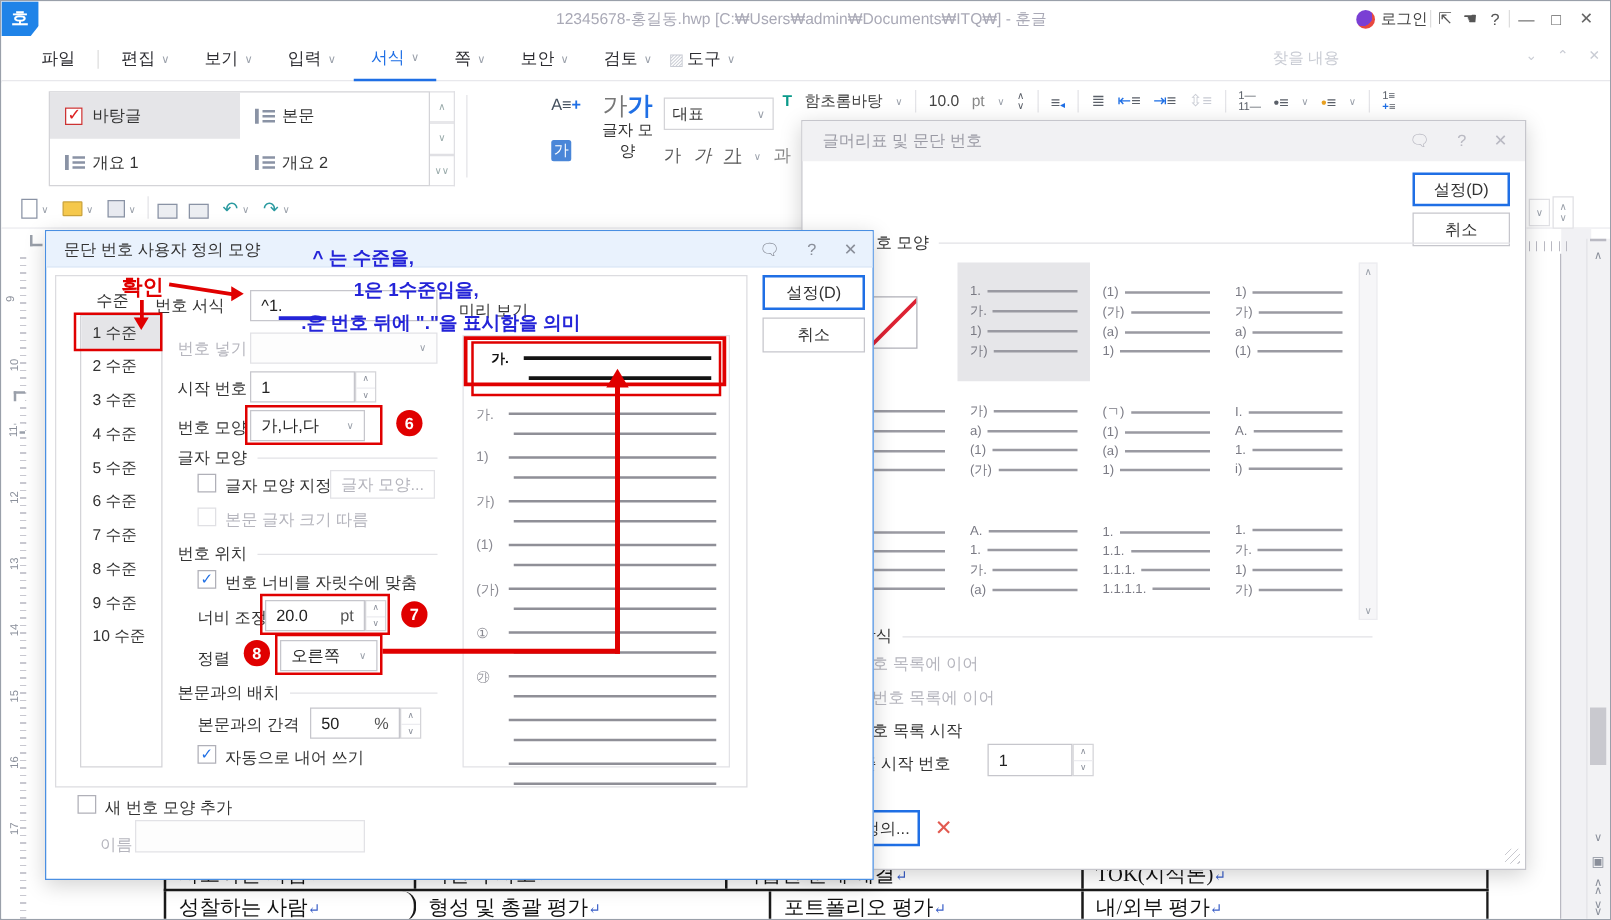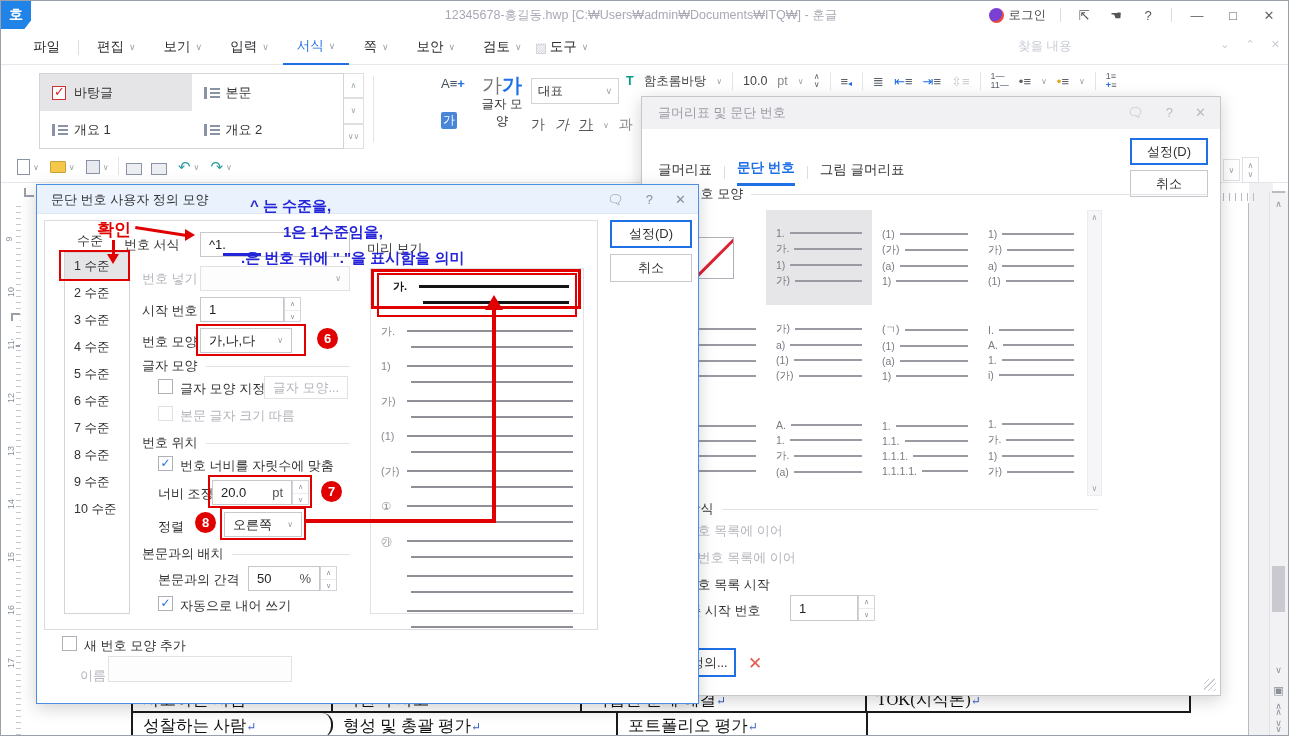--- a/index.html
+++ b/index.html
@@ -9,21 +9,21 @@
          border:1px solid #9aa0aa; overflow:hidden; font-size:13px; color:#333; }
   .abs { position:absolute; }
 
   
   .titlebar { position:absolute; left:0; top:0; width:100%; height:28px; background:#fff; }
   .logo { position:absolute; left:0; top:0; width:30px; height:28px; background:#1f83e8; color:#fff;
           font-weight:bold; font-size:14px; text-align:center; line-height:26px;
           clip-path:polygon(0 0,100% 0,100% 70%,78% 100%,0 100%); }
   .win-title { position:absolute; left:320px; top:6px; width:640px; text-align:center;
                color:#a9a9b6; font-size:12.5px; white-space:nowrap; }
-  .tb-right { position:absolute; right:8px; top:0; height:28px; display:flex; align-items:center; gap:14px; }
+  .tb-right { position:absolute; right:8px; top:0; height:28px; display:flex; align-items:center; gap:2px; }
   .login-dot { display:inline-block; width:15px; height:15px; border-radius:50%;
                background:radial-gradient(circle at 35% 35%, #7a3fd4 0 55%, #e8483f 56% 100%); vertical-align:-3px; margin-right:5px;}
   .login { color:#444; font-size:12.5px; }
   .tb-ico { color:#555; font-size:13px; width:18px; text-align:center; cursor:default; }
   .tb-sep { width:1px; height:14px; background:#ddd; }
   .winbtn { color:#666; font-size:13px; width:22px; text-align:center; }
 
   
   .menubar { position:absolute; left:0; top:28px; width:100%; height:36px; background:#fff;
              border-bottom:1px solid #e8e8ec; }
@@ -383,20 +383,21 @@
       <div class="drow drow1">
         <div class="dcell" style="width: 200px;"><span>사고하는 사람</span><span class="crlf">↵</span></div>
         <div class="dcell" style="width: 250px;"><span>비판적 사고</span><span class="crlf">↵</span></div>
         <div class="dcell" style="width: 285px;"><span>복잡한 문제 해결</span><span class="crlf">↵</span></div>
         <div class="dcell" style="width: 325px;"><span>TOK(지식론)</span><span class="crlf">↵</span></div>
       </div>
       <div class="drow drow2">
         <div class="dcell" style="width: 200px; border-radius: 11px;"><span>성찰하는 사람</span><span class="crlf">↵</span></div>
         <div class="dcell" style="width: 285px;"><span>형성 및 총괄 평가</span><span class="crlf">↵</span></div>
         <div class="dcell" style="width: 250px;"><span>포트폴리오 평가</span><span class="crlf">↵</span></div>
+        <div class="dcell" style="width: 325px;"><span>내/외부 평가</span><span class="crlf">↵</span></div>
       </div>
     </div>
 
   <div class="vscroll">
     <div class="vs-div"></div>
     <div class="vs-btn" style="top:6px;">∧</div>
     <div class="vs-thumb"></div>
     <div class="vs-btn" style="top:472px;">∨</div>
     <div class="vs-btn" style="top:492px;font-size:11px;">▣</div>
     <div class="vs-btn" style="top:512px;line-height:6px;">∧<br>∧</div>
@@ -406,27 +407,20 @@
   <div class="t2-remnant" style="left:1222px;top:158px;width:17px;height:22px;">∨</div>
   <div class="t2-remnant" style="left:1241px;top:156px;width:17px;height:26px;line-height:9px;">∧<br>∨</div>
 
   <div class="dialog dlg-back">
     <div class="dtitle">글머리표 및 문단 번호</div>
     <div class="dlg-icos">
       <span>🗨</span>
       <span>?</span>
       <span>✕</span>
     </div>
-    <div class="tabs" id="back-tabs">
-        <div class="tab">글머리표</div>
-        <span class="tab-sep"></span>
-        <div class="tab active">문단 번호</div>
-        <span class="tab-sep"></span>
-        <div class="tab">그림 글머리표</div>
-      </div>
     <div class="btn primary" style="left:488px;top:41px;width:78px;height:27px;">설정(D)</div>
     <div class="btn" style="left:488px;top:73px;width:78px;height:27px;">취소</div>
 
     <div class="sect" style="left:16px;top:88px;width:550px;">
       <span>문단 번호 모양</span>
         <span class="rule"></span>
       </div>
 
     <div class="grid-panel">
       <div class="grid-cells" id="grid-cells">

